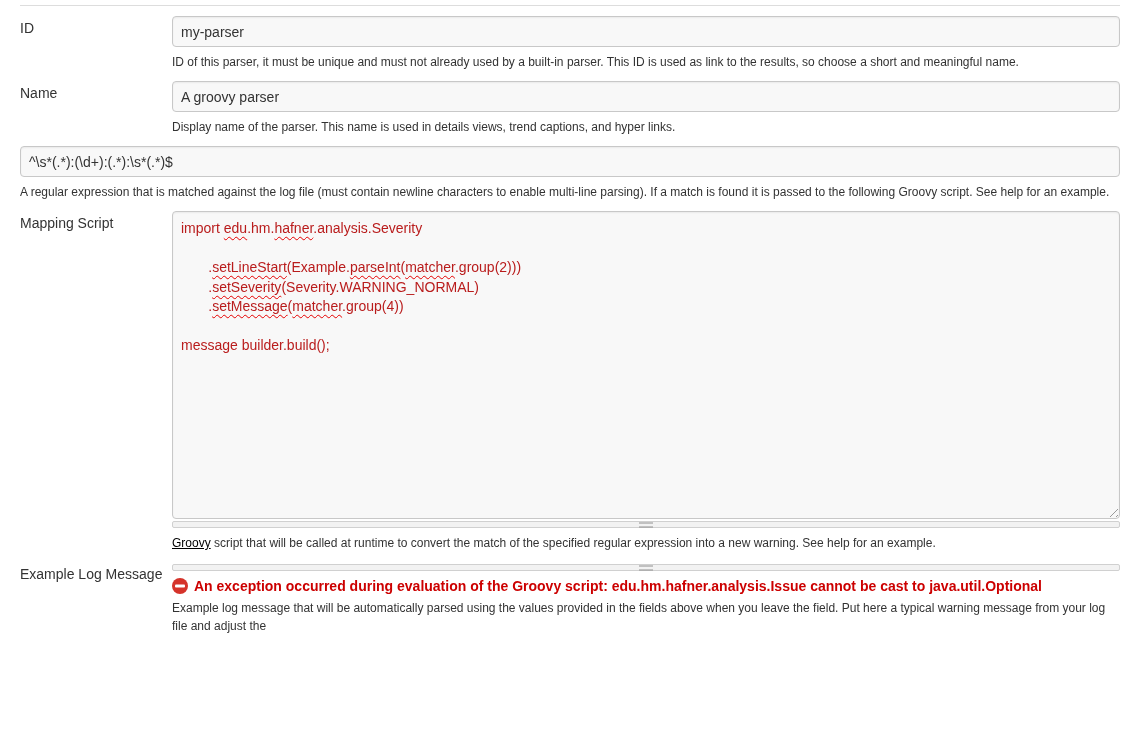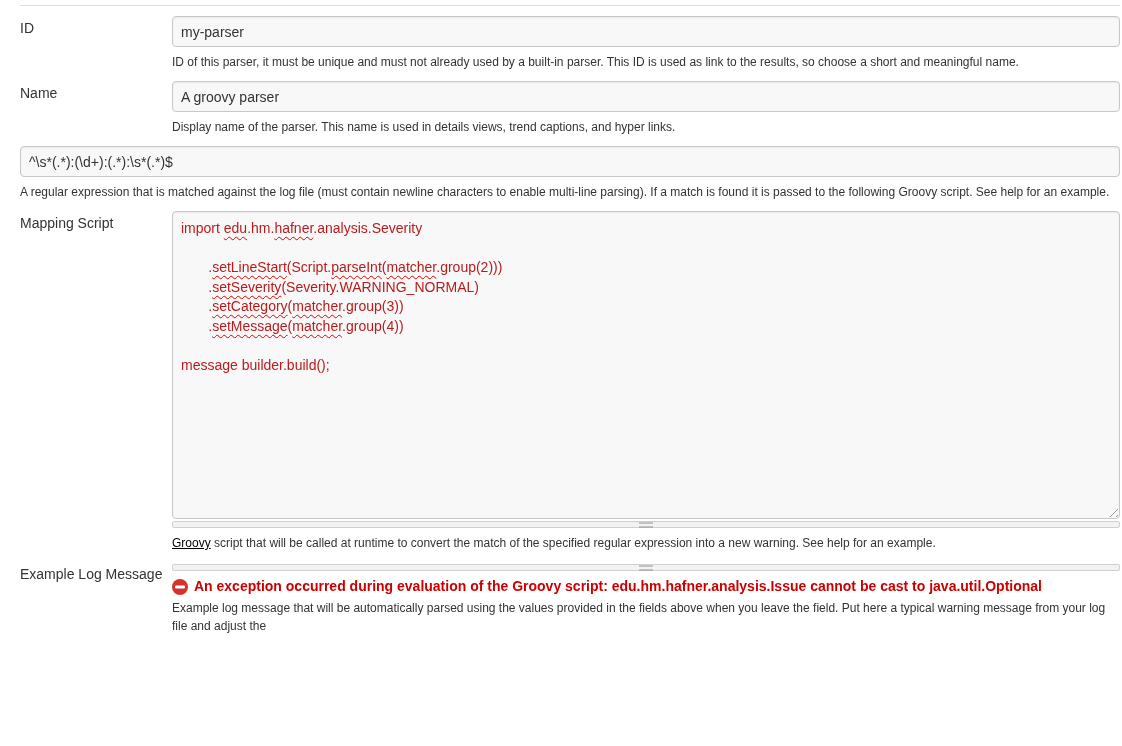--- a/index.html
+++ b/index.html
@@ -48,21 +48,21 @@
   .dragbar{
     position:relative;height:7px;margin-top:2px;box-sizing:border-box;
     background:#f2f2f2;border:1px solid #d0d0d0;border-radius:2px;
   }
   .dragbar-grip{
     position:absolute;left:50%;top:50%;transform:translate(-50%,-50%);
     width:14px;height:3px;
     border-top:1px solid #8f8f8f;border-bottom:1px solid #8f8f8f;
   }
   a.groovy-link{color:#000000;text-decoration:underline;cursor:pointer;margin-top:12px;}
-  .error-line{display:flex;align-items:flex-end;margin-top:6px;}
+  .error-line{display:flex;align-items:center;margin-top:6px;}
   .error-icon{flex:0 0 16px;width:16px;height:16px;margin-right:6px;}
   .error-text{font-size:14px;font-weight:bold;color:#cc0000;line-height:18px;}
   .help-cut{margin-top:4px;}
 </style>
 </head>
 <body>
 
 <div class="form">
   <div class="divider"></div>
 
@@ -89,23 +89,22 @@
     </div>
   </div>
 
   <div class="row">
     <div class="label">Mapping Script</div>
     <div class="field">
       <div class="fake-textarea script-area">
         <div class="code-content">
             <div class="code-line"><span>import </span><span class="sq">edu</span><span>.</span><span>hm</span><span>.</span><span class="sq">hafner</span><span>.analysis.Severity</span></div>
             <div class="code-line"><span></span></div>
-            <div class="code-line"><span>       .</span><span class="sq">setLineStart</span><span>(Script.</span><span class="sq">parseInt</span><span>(</span><span class="sq">matcher</span><span>.group(2)))</span></div>
+            <div class="code-line"><span>       .</span><span class="sq">setLineStart</span><span>(Example.</span><span class="sq">parseInt</span><span>(</span><span class="sq">matcher</span><span>.group(2)))</span></div>
             <div class="code-line"><span>       .</span><span class="sq">setSeverity</span><span>(Severity.WARNING_NORMAL)</span></div>
-            <div class="code-line"><span>       .</span><span class="sq">setCategory</span><span>(</span><span class="sq">matcher</span><span>.group(3))</span></div>
             <div class="code-line"><span>       .</span><span class="sq">setMessage</span><span>(</span><span class="sq">matcher</span><span>.group(4))</span></div>
             <div class="code-line"><span></span></div>
             <div class="code-line"><span>message builder.build();</span></div>
           </div>
         <div class="grip"></div>
       </div>
       <div class="dragbar">
         <div class="dragbar-grip"></div>
       </div>
       <div class="help"><a class="groovy-link">Groovy</a><span> script that will be called at runtime to convert the match of the specified regular expression into a new warning. See help for an example.</span></div>

